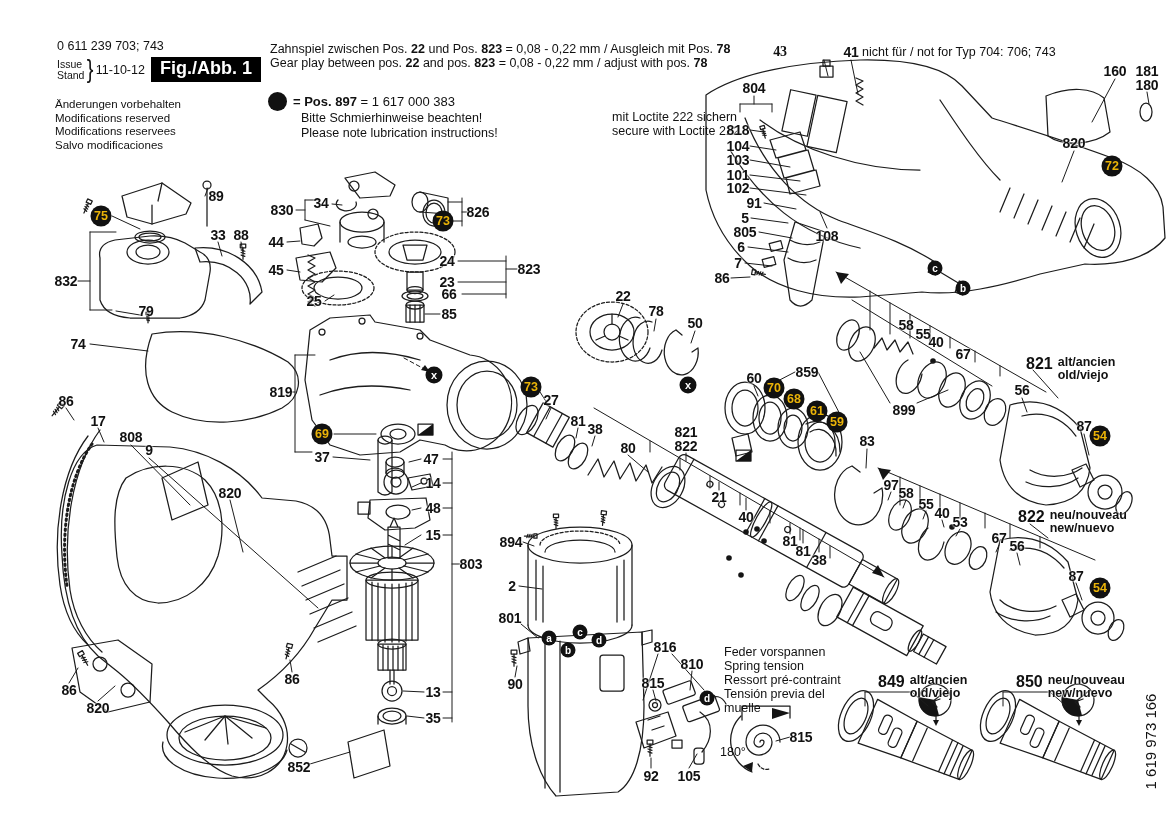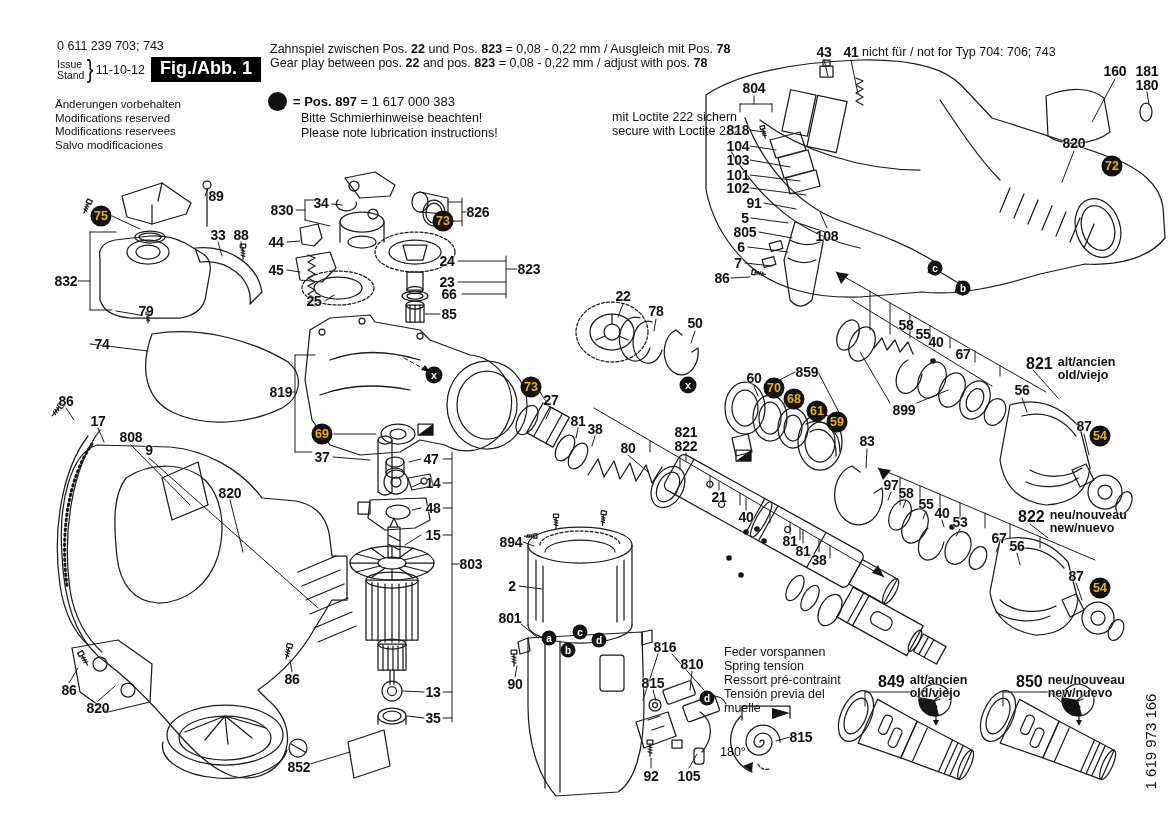--- a/index.html
+++ b/index.html
@@ -442,21 +442,21 @@
 <div class="note" style="left:720px;top:745px;">180°</div>
 
 <div class="vertnum">1 619 973 166</div>
 
 <div id="label-layer">
       <div class="plabel" style="left: 216px; top: 196px;">89</div>
       <div class="plabel" style="left: 218px; top: 235px;">33</div>
       <div class="plabel" style="left: 241px; top: 235px;">88</div>
       <div class="plabel" style="left: 66px; top: 281px;">832</div>
       <div class="plabel" style="left: 106px; top: 311px; margin-left: 40px;">79</div>
-      <div class="plabel" style="left: 78px; top: 344px; margin-left: 24px;">74</div>
+      <div class="plabel" style="left: 78px; top: 344px;">74</div>
       <div class="plabel" style="left: 282px; top: 210px;">830</div>
       <div class="plabel" style="left: 321px; top: 203px;">34</div>
       <div class="plabel" style="left: 276px; top: 242px;">44</div>
       <div class="plabel" style="left: 276px; top: 270px;">45</div>
       <div class="plabel" style="left: 314px; top: 301px;">25</div>
       <div class="plabel" style="left: 478px; top: 212px;">826</div>
       <div class="plabel" style="left: 447px; top: 261px;">24</div>
       <div class="plabel" style="left: 529px; top: 269px;">823</div>
       <div class="plabel" style="left: 447px; top: 282px;">23</div>
       <div class="plabel" style="left: 449px; top: 294px;">66</div>
@@ -514,21 +514,21 @@
       <div class="plabel" style="left: 511px; top: 542px;">894</div>
       <div class="plabel" style="left: 512px; top: 586px;">2</div>
       <div class="plabel" style="left: 510px; top: 618px;">801</div>
       <div class="plabel" style="left: 515px; top: 684px;">90</div>
       <div class="plabel" style="left: 665px; top: 647px;">816</div>
       <div class="plabel" style="left: 692px; top: 664px;">810</div>
       <div class="plabel" style="left: 653px; top: 683px;">815</div>
       <div class="plabel" style="left: 651px; top: 776px;">92</div>
       <div class="plabel" style="left: 689px; top: 776px;">105</div>
       <div class="plabel" style="left: 801px; top: 737px;">815</div>
-      <div class="plabel" style="left: 824px; top: 52px;">43</div>
+      <div class="plabel" style="left: 780px; top: 52px; font-family: Liberation Serif, serif;">43</div>
       <div class="plabel" style="left: 851px; top: 52px;">41</div>
       <div class="plabel" style="left: 754px; top: 88px;">804</div>
       <div class="plabel" style="left: 738px; top: 130px;">818</div>
       <div class="plabel" style="left: 738px; top: 146px;">104</div>
       <div class="plabel" style="left: 738px; top: 160px;">103</div>
       <div class="plabel" style="left: 738px; top: 175px;">101</div>
       <div class="plabel" style="left: 738px; top: 188px;">102</div>
       <div class="plabel" style="left: 754px; top: 203px;">91</div>
       <div class="plabel" style="left: 745px; top: 218px;">5</div>
       <div class="plabel" style="left: 745px; top: 232px;">805</div>

